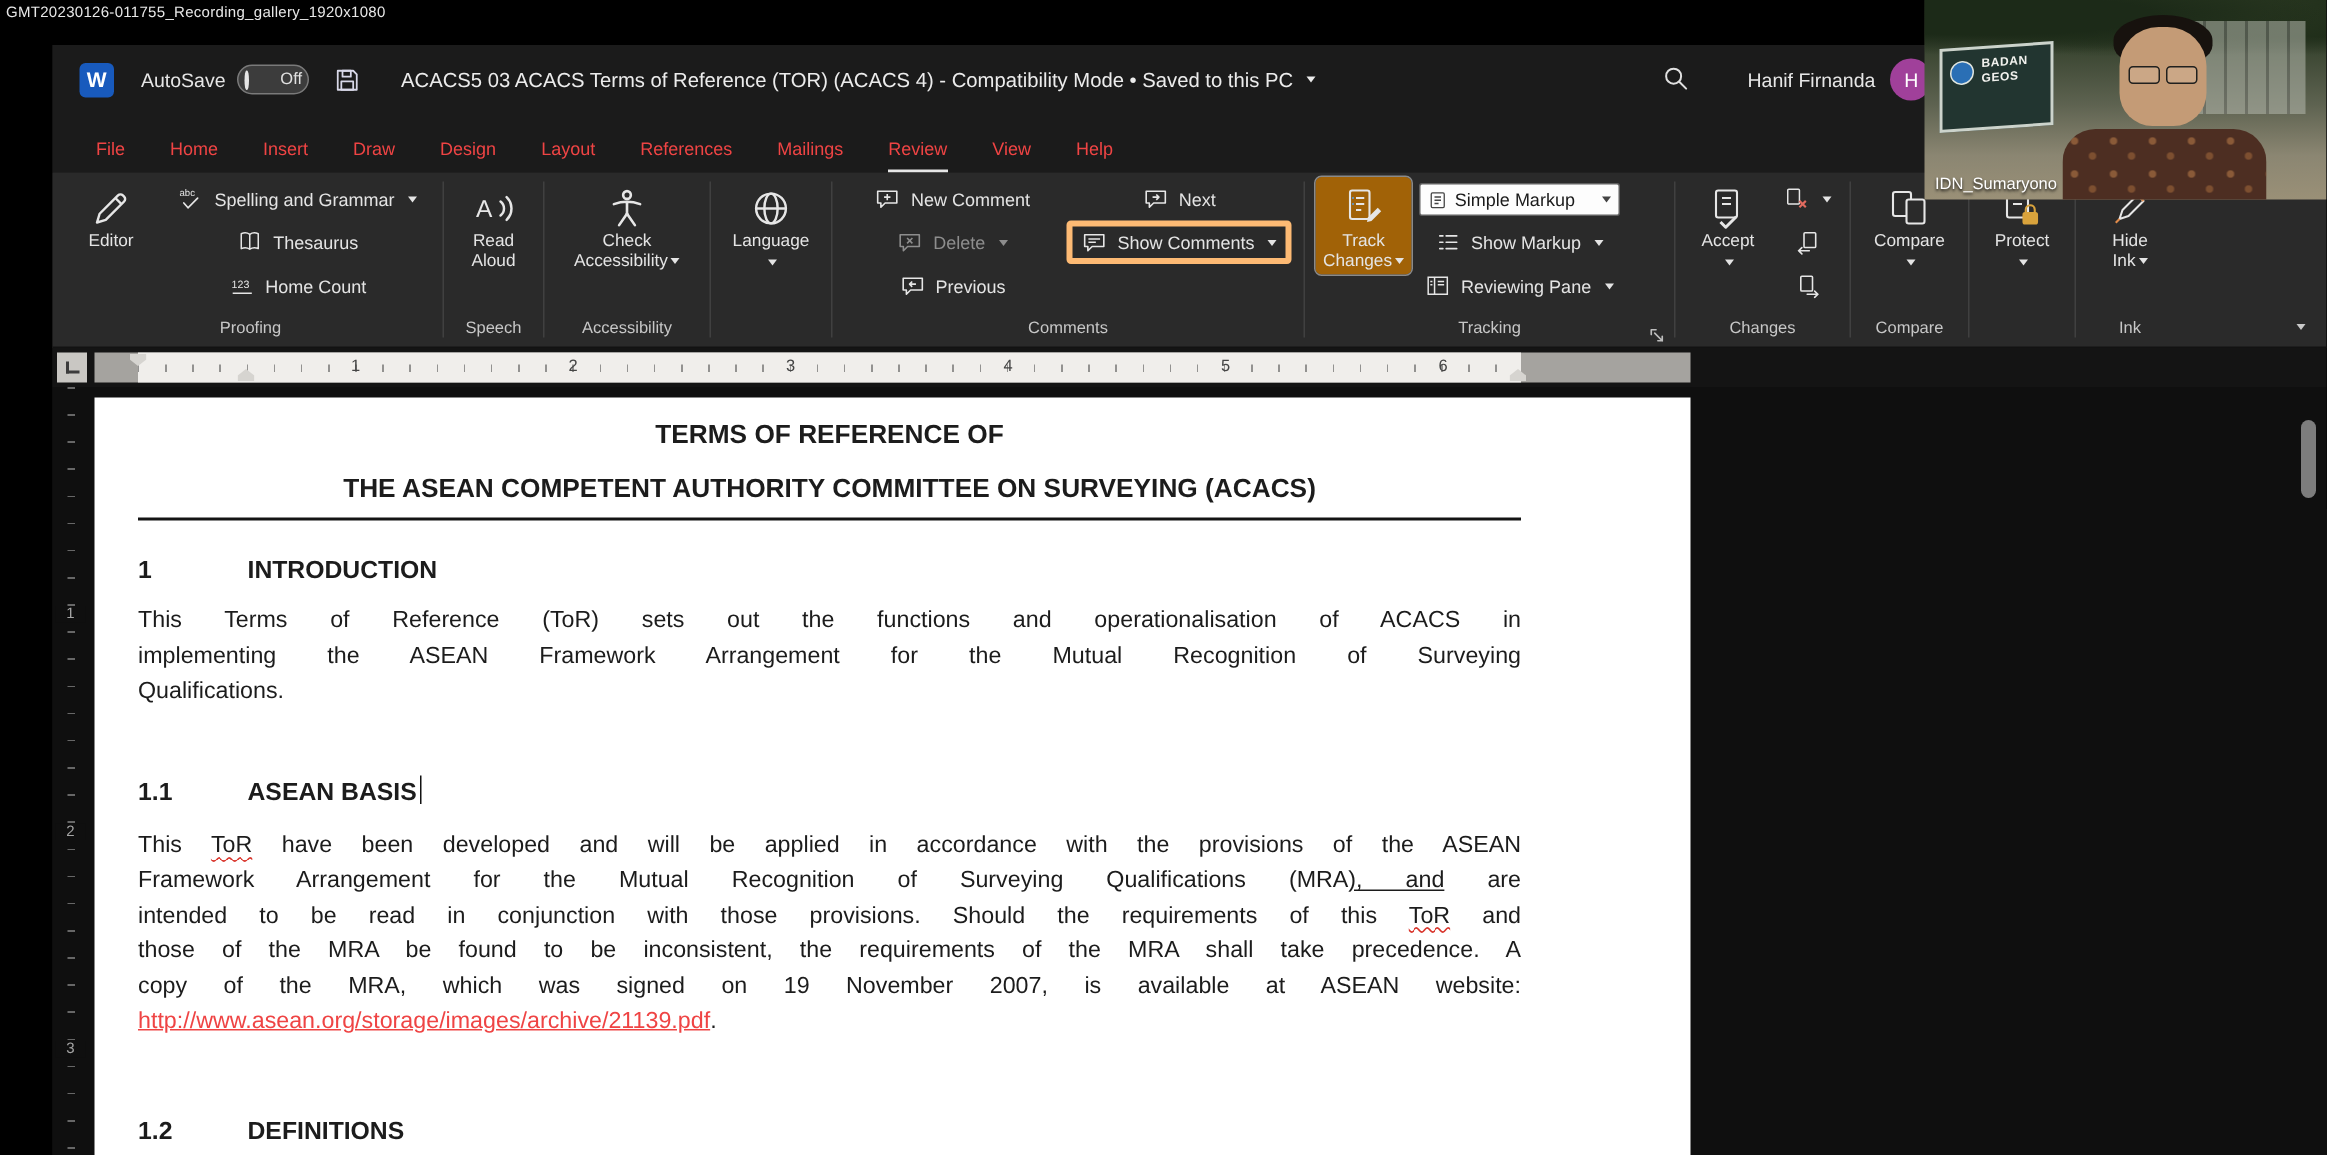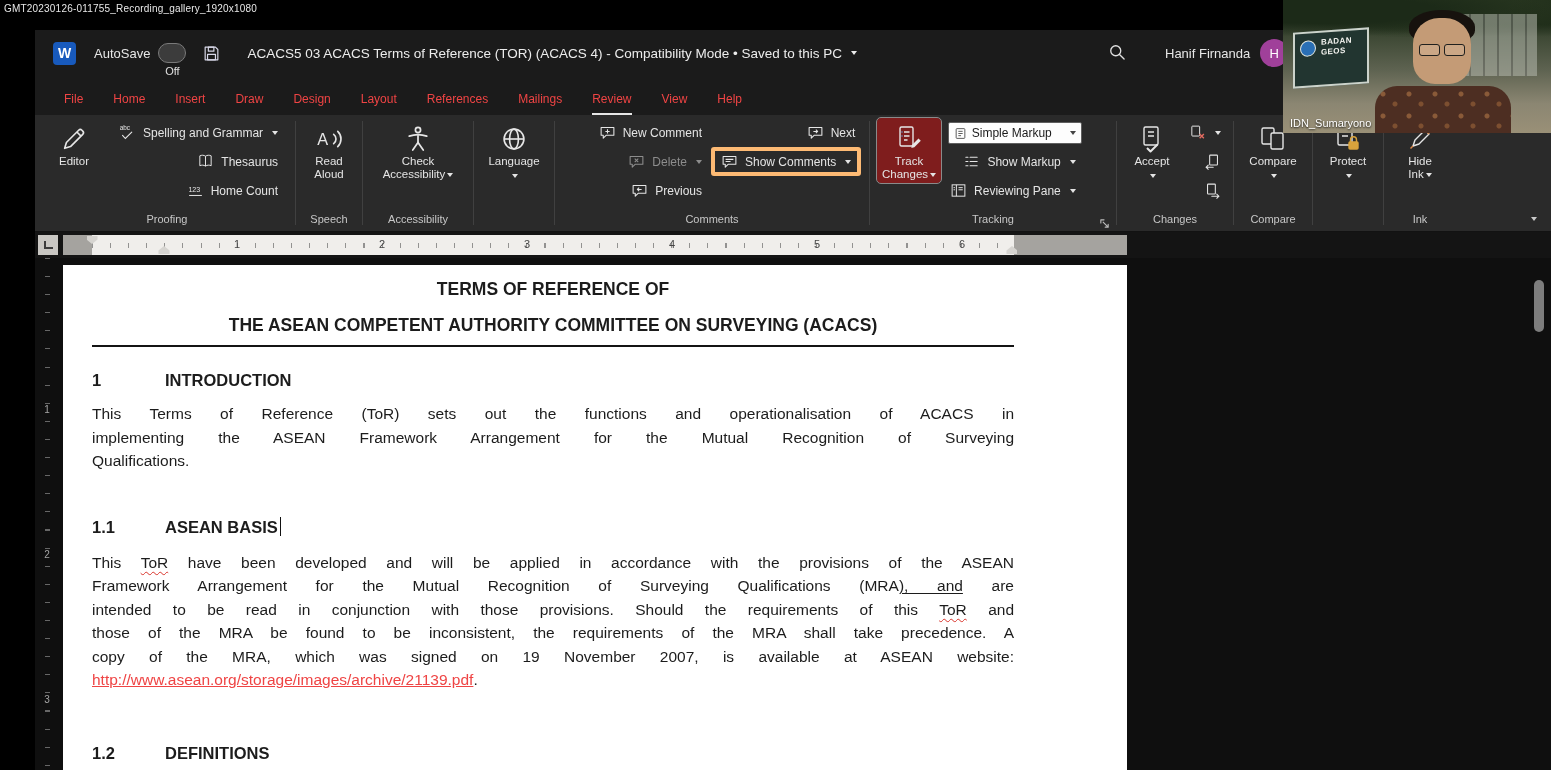--- a/index.html
+++ b/index.html
@@ -10,21 +10,21 @@
 
   .recording-label { position:absolute; top:3px; left:4px; font-size:10px; color:#e8e8e8; letter-spacing:.2px; }
 
   
   .window { position:absolute; left:35px; top:30px; right:0; bottom:0; background:#141414; display:flex; flex-direction:column; }
 
   
   .titlebar { height:46px; background:#1b1b1b; display:flex; align-items:center; color:#e6e6e6; font-size:13px; position:relative; flex:0 0 auto; }
   .word-logo { width:23px; height:23px; margin-left:18px; background:#185abd; border-radius:4px; color:#fff; font-weight:bold; font-size:14px; display:flex; align-items:center; justify-content:center; }
   .autosave { display:flex; align-items:center; gap:8px; margin-left:18px; }
-  .toggle { width:28px; height:20px; border-radius:10px; background:#3c3c3c; border:1px solid #7a7a7a; display:flex; align-items:center; padding:0 4px; gap:21px;flex-direction:column; }
+  .toggle { width:48px; height:20px; border-radius:10px; background:#3c3c3c; border:1px solid #7a7a7a; display:flex; align-items:center; padding:0 4px; gap:21px; }
   .knob { width:13px; height:13px; border-radius:50%; background:#e6e6e6; }
   .toggle-state { font-size:11px; color:#e0e0e0; }
   .save-btn { margin-left:16px; display:flex; align-items:center; }
   .doc-title { margin-left:26px; font-size:13.5px; color:#ececec; white-space:nowrap; display:flex; align-items:center; gap:7px; }
   .search-btn { position:absolute; left:1072px; top:12px; }
   .account { position:absolute; left:1130px; top:0; height:46px; display:flex; align-items:center; gap:10px; }
   .avatar { width:28px; height:28px; border-radius:50%; background:#a0409a; color:#fff; font-size:13px; display:flex; align-items:center; justify-content:center; }
 
   
   .tabrow { height:39px; background:#1b1b1b; display:flex; align-items:flex-end; padding-left:14px; flex:0 0 auto; }
@@ -33,25 +33,25 @@
 
   
   .ribbon { height:117px; background:#2a2a2a; border-bottom:1px solid #121212; display:flex; position:relative; padding-left:6px; flex:0 0 auto; }
   .group { display:flex; flex-direction:column; position:relative; }
   .gcontent { flex:1; display:flex; align-items:flex-start; padding:3px 5px 0; gap:3px; }
   .glabel { height:19px; text-align:center; font-size:11px; color:#c7c7c7; padding-top:1px; }
   .gsep { width:1px; background:#404040; margin:6px 2px; }
 
   .bigbtn { min-width:56px; display:flex; flex-direction:column; align-items:center; padding:5px 5px 2px; border-radius:4px; color:#e4e4e4; font-size:11.5px; line-height:13px; text-align:center; }
   .bigbtn .bicon { height:32px; display:flex; align-items:center; }
-  .bigbtn.selected { background:#7f1d1d; outline:1px solid #8a8a8a; }
+  .bigbtn.selected { background:#a16207; outline:1px solid #8a8a8a; }
   .smallbtn { display:flex; align-items:center; gap:7px; padding:4px 6px; font-size:12px; color:#e4e4e4; height:29px; white-space:nowrap; border-radius:3px; }
   .smallbtn.disabled { color:#8d8d8d; }
   .smallbtn.boxed { border:4px solid #fdba74; }
-  .btncol { display:flex; flex-direction:column; align-items:flex-end; }
+  .btncol { display:flex; flex-direction:column; align-items:center; }
 
   .chev { display:inline-block; width:0; height:0; border-left:3.5px solid transparent; border-right:3.5px solid transparent; border-top:4px solid currentColor; vertical-align:middle; margin-left:2px; }
   .bigbtn .chev-row { margin-top:1px; }
 
   .combo { width:134px; height:22px; background:#fdfdfd; border:1px solid #5f5f5f; border-radius:2px; color:#1a1a1a; font-size:12px; display:flex; align-items:center; padding:0 5px; margin:4px 0 3px; }
   .combo .cchev { margin-left:auto; color:#444; border-top-color:#444; }
 
   .launcher { position:absolute; right:4px; bottom:2px; }
   .collapse-btn { position:absolute; right:14px; bottom:4px; color:#c9c9c9; }
 

